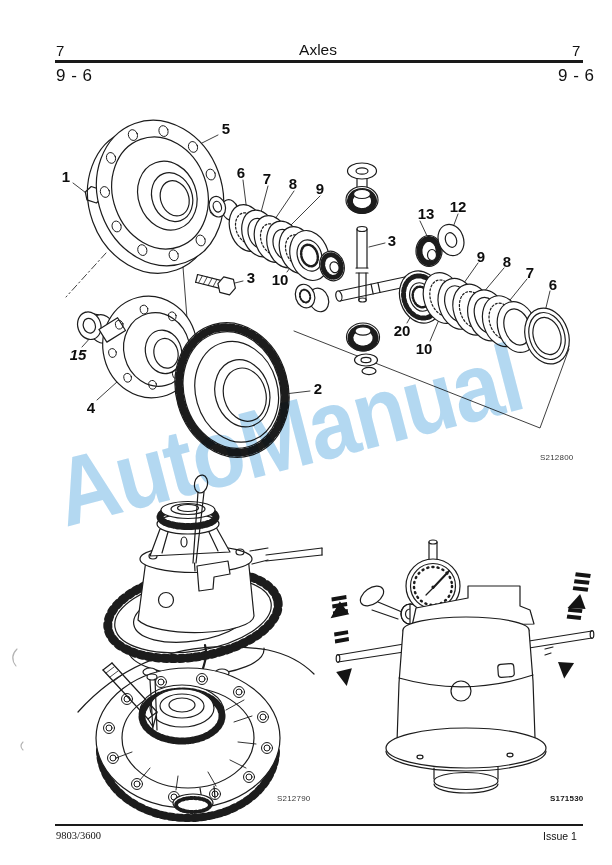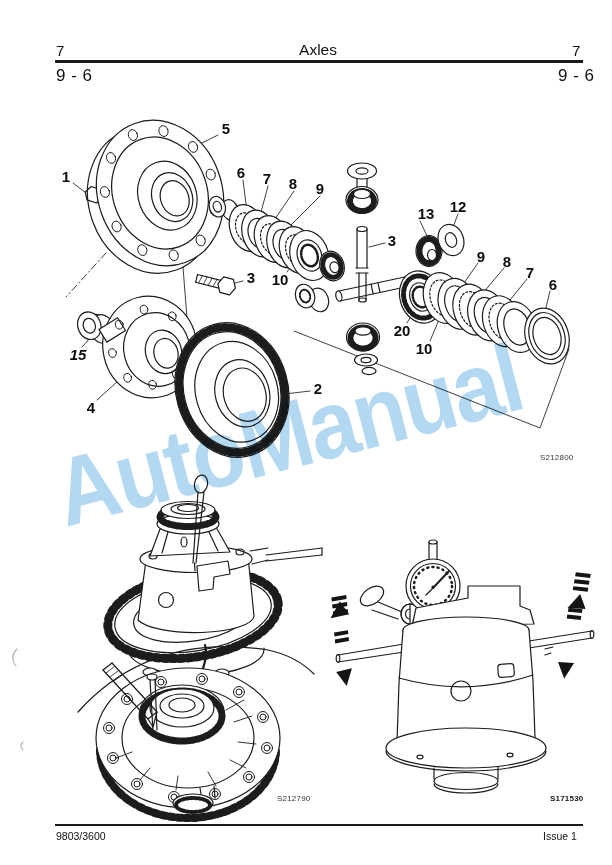--- a/index.html
+++ b/index.html
@@ -531,16 +531,16 @@
       <span class="callout" style="left: 553px; top: 284px;">6</span>
       <span class="callout" style="left: 78px; top: 354px; font-style: italic;">15</span>
       <span class="callout" style="left: 91px; top: 407px;">4</span>
       <span class="callout" style="left: 318px; top: 388px;">2</span>
       <span class="figcode" style="position: absolute; left: 540px; top: 454px;">S212800</span>
       <span class="figcode" style="position: absolute; left: 277px; top: 795px;">S212790</span>
       <span class="figcode bold" style="position: absolute; left: 550px; top: 795px;">S171530</span>
     </div>
 
   <div class="abs rule" style="left:55px;top:824px;width:528px;height:1.7px;"></div>
-  <div class="abs footer-text" style="left:56px;top:830px;">9803/3600</div>
+  <div class="abs footer-text" style="left:56px;top:830px;font-family:Liberation Serif, serif;">9803/3600</div>
   <div class="abs footer-text" style="left:543px;top:830px;text-align:center;">Issue 1</div>
 
 </div>
 
 </body></html>

